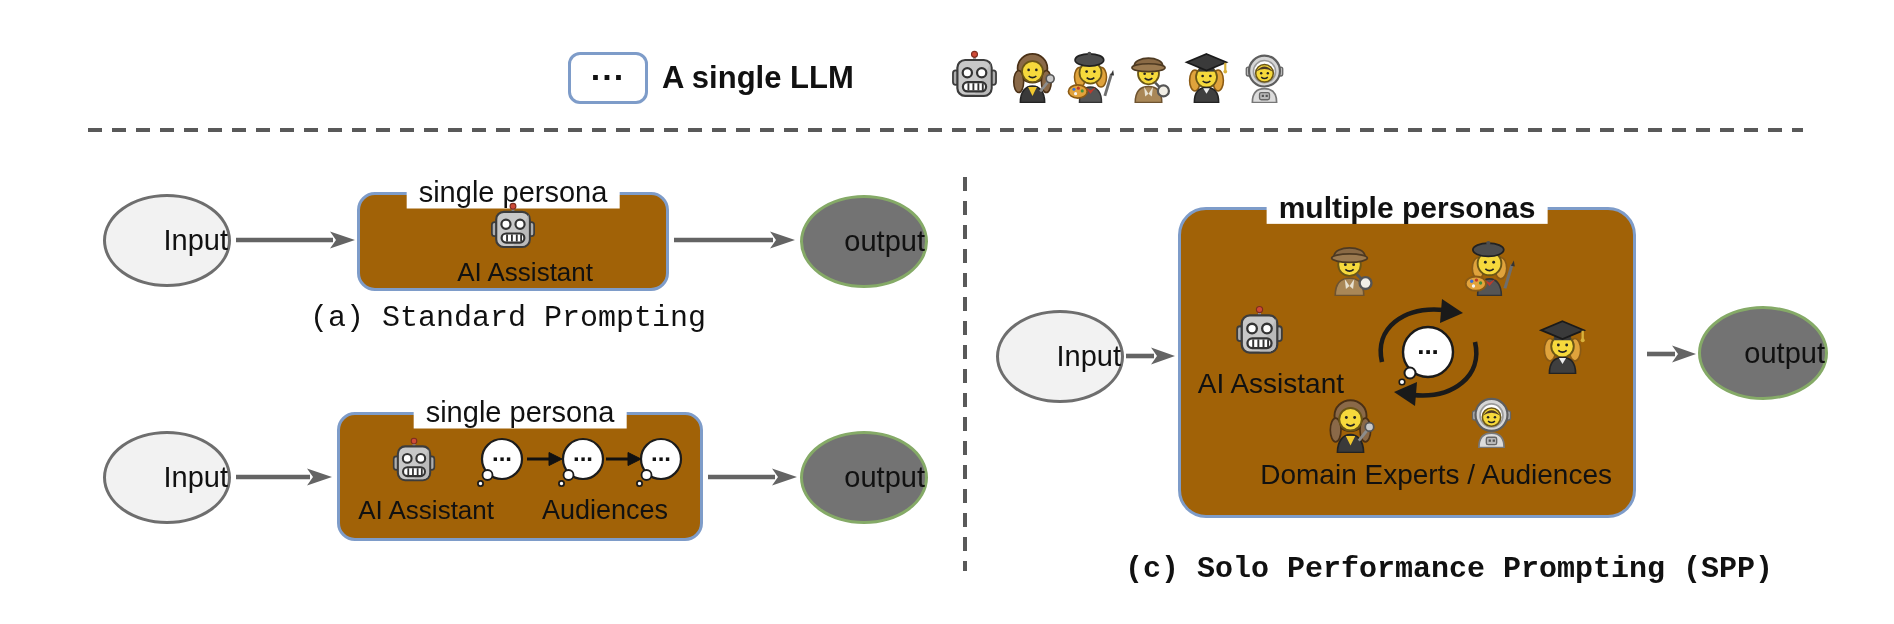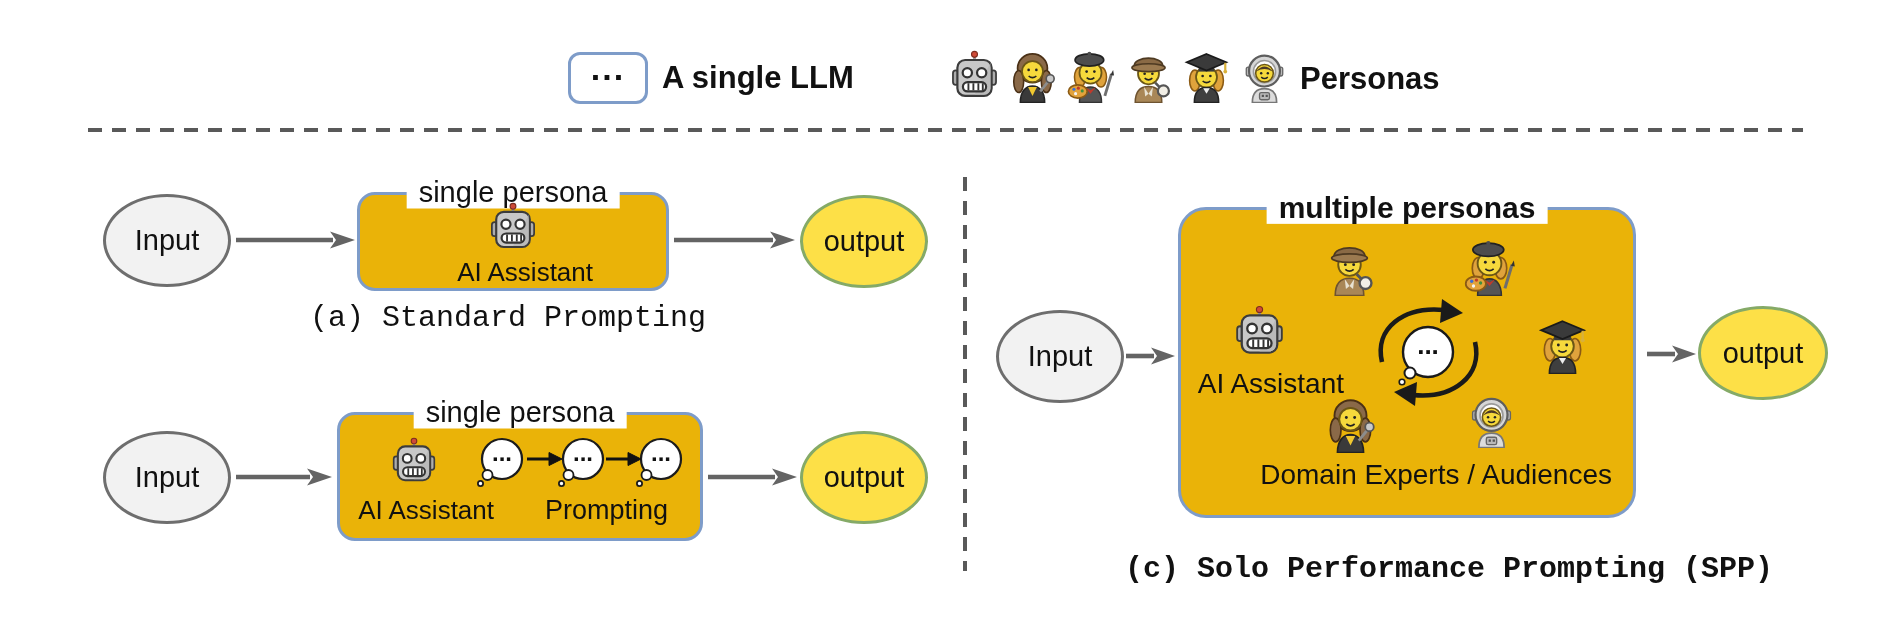--- a/index.html
+++ b/index.html
@@ -1,22 +1,22 @@
 <!DOCTYPE html>
 <html><head>
 <meta charset="utf-8">
 <style>
   html,body{margin:0;padding:0;background:#fff;}
   #fig{position:relative;width:1894px;height:624px;background:#ffffff;overflow:hidden;
        font-family:"Liberation Sans","DejaVu Sans",sans-serif;color:#111;}
-  .ellipse{position:absolute;border-radius:50%;display:flex;align-items:center;justify-content:center;
+  .ellipse{position:absolute;border-radius:50%;display:flex;align-items:center;justify-content:flex-end;
            font-size:29px;line-height:1;box-sizing:border-box;}
   .ellipse.gray{background:#f2f2f2;border:3.5px solid #6e6e6e;}
-  .ellipse.green{background:#fde047;border:3.5px solid #85aa67;}
-  .pbox{position:absolute;border:3px solid #7e9cc9;border-radius:18px;background:#eab308;box-sizing:border-box;}
+  .ellipse.green{background:#737373;border:3.5px solid #85aa67;}
+  .pbox{position:absolute;border:3px solid #7e9cc9;border-radius:18px;background:#a16207;box-sizing:border-box;}
   .pbox .box-label{position:absolute;top:0;left:50%;transform:translate(-50%,-58%);background:#fff;
                    padding:0 12px;white-space:nowrap;font-size:29px;line-height:1.1;}
   .bold{font-weight:700;}
   .caption{position:absolute;text-align:center;font-size:30px;white-space:nowrap;font-family:Liberation Mono, monospace;}
   .lbl{position:absolute;text-align:right;white-space:nowrap;}
   .hdash{position:absolute;height:4px;background:repeating-linear-gradient(90deg,#595959 0 14px,transparent 14px 24px);}
   .vdash{position:absolute;width:4px;background:repeating-linear-gradient(180deg,#595959 0 14px,transparent 14px 24px);}
   svg.flow line{stroke:#646464;stroke-width:4.6;}
   svg.flow polygon{fill:#646464;}
   .icon{position:absolute;}
@@ -137,21 +137,20 @@
     </svg>
   <svg class="icon" style="left:1122px;top:49px" width="53" height="54">
       <use href="#sym-detective"></use>
     </svg>
   <svg class="icon" style="left:1180px;top:49px" width="53" height="54">
       <use href="#sym-graduate"></use>
     </svg>
   <svg class="icon" style="left:1238px;top:49px" width="53" height="54">
       <use href="#sym-astronaut"></use>
     </svg>
-  <div class="lbl bold" style="left:1300px;top:61px;font-size:31px;">Personas</div>
 
   <div class="hdash" style="left:88px;top:128px;width:1715px;"></div>
   <div class="vdash" style="left:963px;top:177px;height:394px;"></div>
 
   <div class="ellipse gray" style="left:103px;top:194px;width:128px;height:93px;">
     <span>Input</span>
   </div>
   <svg class="flow abs" style="left:236px;top:230px" width="120" height="20" viewBox="0 0 120 20">
     <line x1="0" y1="10" x2="97" y2="10"></line>
       <polygon points="94,1.5 119,10 94,18.5 100,10"></polygon>
@@ -205,21 +204,21 @@
       <text x="113" y="37">...</text>
       <text x="191" y="37">...</text>
     </g>
     <g stroke="#111" fill="#111">
       <line x1="57" y1="35" x2="81" y2="35" stroke-width="3"></line>
         <polygon points="79,28.5 92,35 79,41.5"></polygon>
       <line x1="136" y1="35" x2="160" y2="35" stroke-width="3"></line>
         <polygon points="158,28.5 171,35 158,41.5"></polygon>
     </g>
   </svg>
-  <div class="lbl" style="left:508px;top:495px;width:160px;font-size:27px;">Prompting</div>
+  <div class="lbl" style="left:508px;top:495px;width:160px;font-size:27px;">Audiences</div>
   <svg class="flow abs" style="left:708px;top:467px" width="90" height="20" viewBox="0 0 90 20">
     <line x1="0" y1="10" x2="67" y2="10"></line>
       <polygon points="64,1.5 89,10 64,18.5 70,10"></polygon>
   </svg>
   <div class="ellipse green" style="left:800px;top:431px;width:128px;height:93px;">
     <span>output</span>
   </div>
 
   <div class="ellipse gray" style="left:996px;top:310px;width:128px;height:93px;">
     <span>Input</span>

